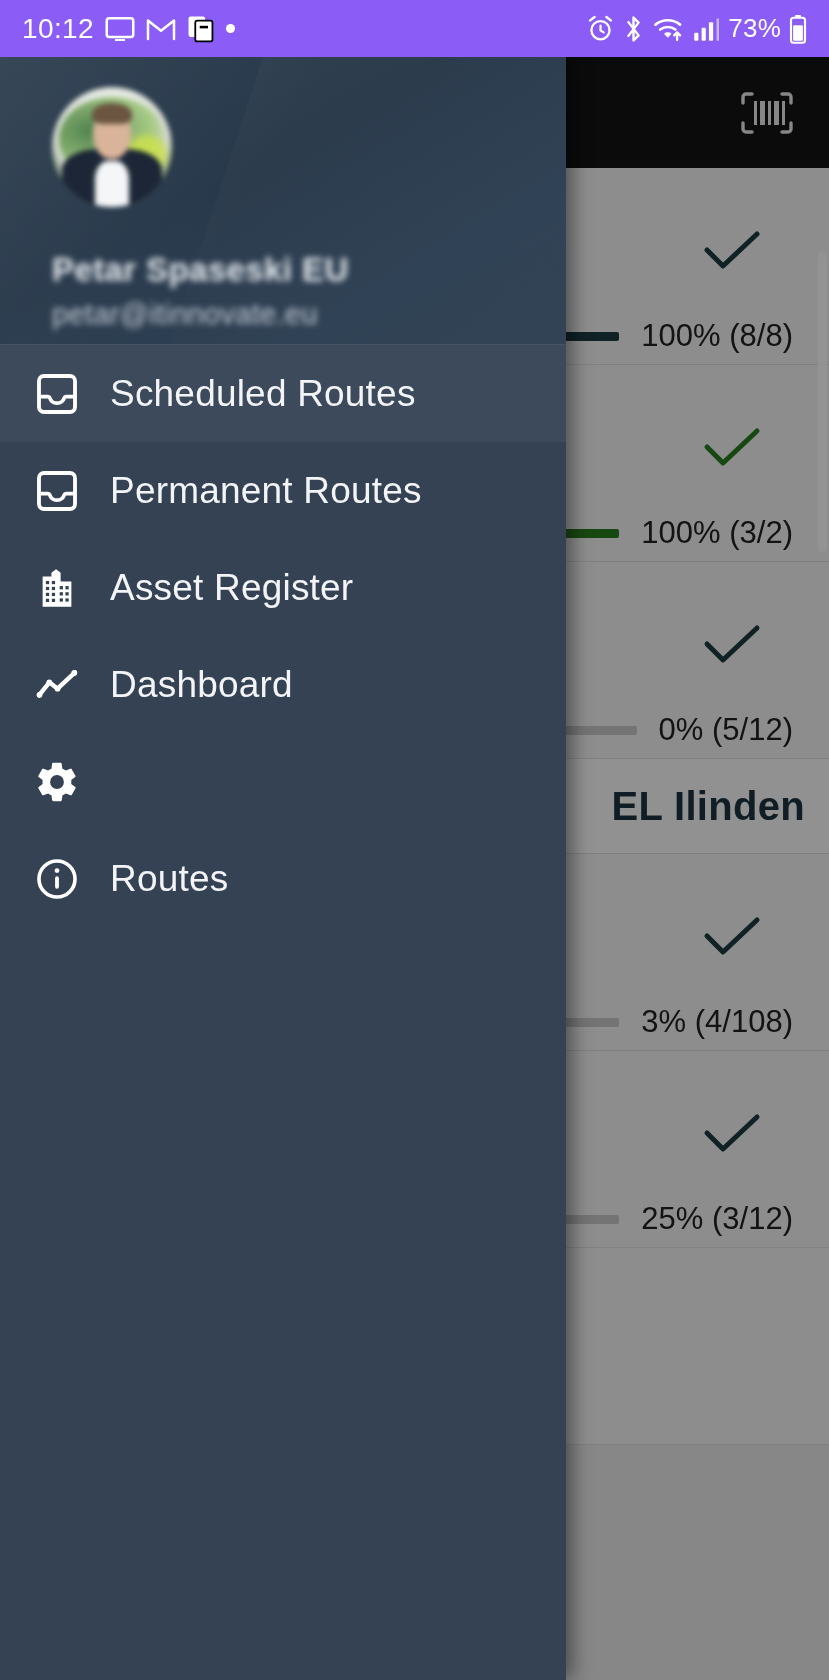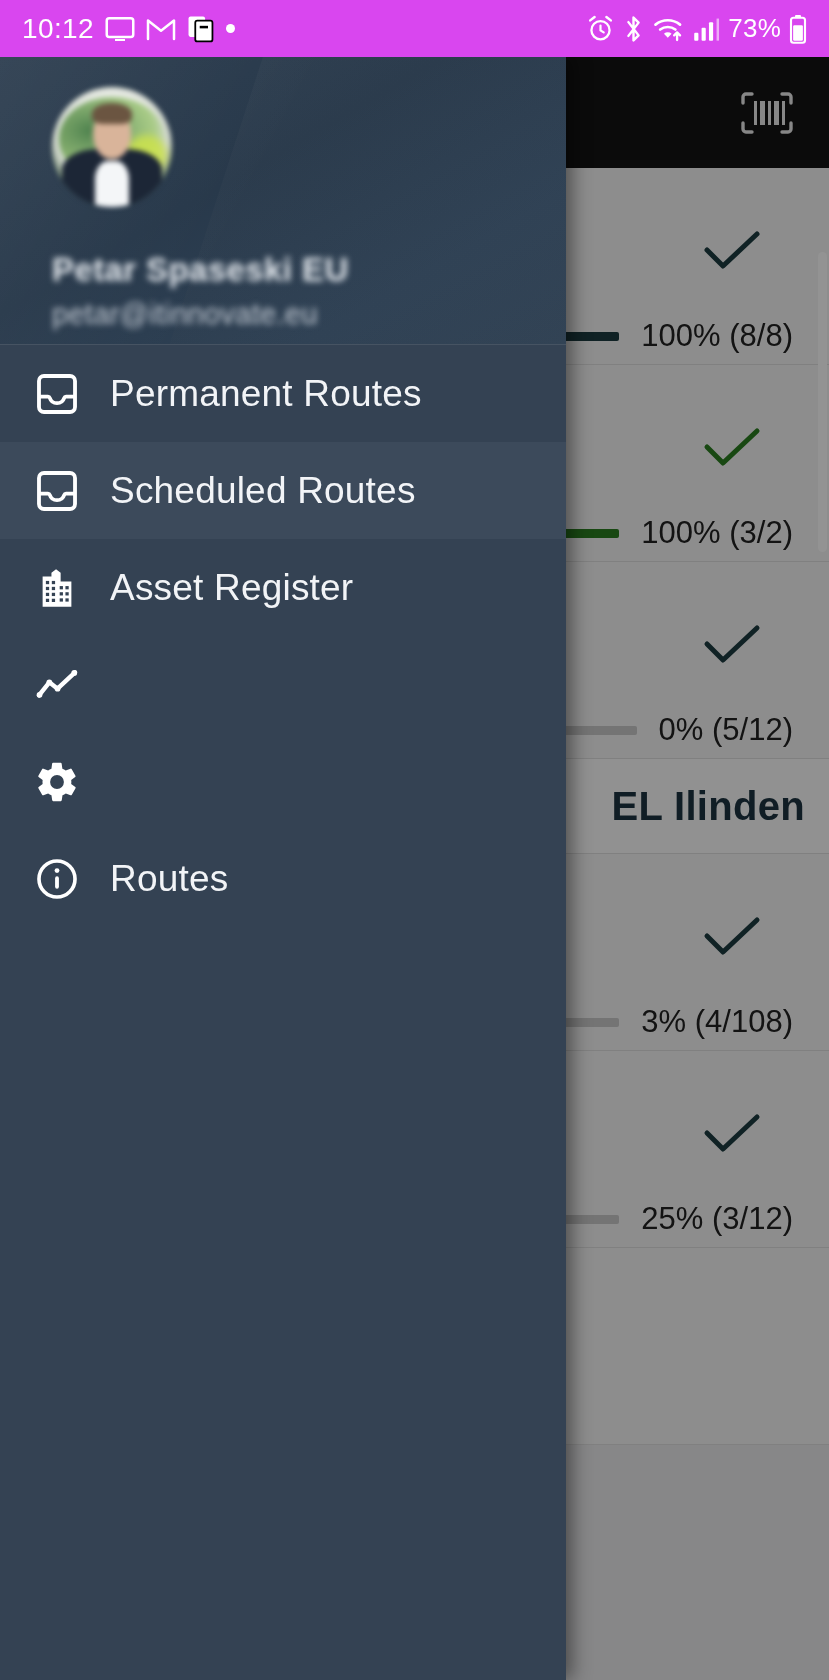--- a/index.html
+++ b/index.html
@@ -7,21 +7,21 @@
   body {
     width:829px; height:1680px;
     font-family:"Liberation Sans", sans-serif;
     overflow:hidden;
     position:relative;
   }
 
   
   .statusbar{
     position:absolute; top:0; left:0; width:829px; height:57px;
-    background:#d946ef; color:#fff;
+    background:#8b5cf6; color:#fff;
     display:flex; align-items:center; justify-content:space-between;
     padding:0 22px;
     z-index:60;
   }
   .sb-left{ display:flex; align-items:center; gap:11px; }
   .sb-right{ display:flex; align-items:center; gap:8px; }
   .sb-clock{ font-size:28px; letter-spacing:.4px; font-weight:400; }
   .sb-icon{ display:inline-flex; align-items:center; justify-content:center; }
   .sb-batt{ font-size:26px; font-weight:400; letter-spacing:.2px; }
   .sb-dot{ width:9px; height:9px; border-radius:50%; background:#fff; display:inline-block; }
@@ -271,38 +271,38 @@
       <div class="av-face"></div>
       <div class="av-hair"></div>
     </div>
     <div class="drawer-name">Petar Spaseski EU</div>
     <div class="drawer-email">petar@itinnovate.eu</div>
   </div>
   <div class="drawer-divider"></div>
 
   <nav class="menu">
 
-    <div class="menu-item">
+    <div class="menu-item active">
       <span class="mi-icon">
         <svg width="46" height="46" viewBox="0 0 24 24" fill="none">
           <rect x="2.6" y="2.6" width="18.8" height="18.8" rx="2.6" stroke="#fff" stroke-width="2"></rect>
           <path d="M3.2 13.4h4.1a1 1 0 0 1 .95.69 3.95 3.95 0 0 0 7.5 0 1 1 0 0 1 .95-.69h4.1" stroke="#fff" stroke-width="2" stroke-linecap="round" stroke-linejoin="round"></path>
         </svg>
       </span>
-      <span class="mi-label">Permanent Routes</span>
-    </div>
-
-    <div class="menu-item active">
+      <span class="mi-label">Scheduled Routes</span>
+    </div>
+
+    <div class="menu-item">
       <span class="mi-icon">
         <svg width="46" height="46" viewBox="0 0 24 24" fill="none">
           <rect x="2.6" y="2.6" width="18.8" height="18.8" rx="2.6" stroke="#fff" stroke-width="2"></rect>
           <path d="M3.2 13.4h4.1a1 1 0 0 1 .95.69 3.95 3.95 0 0 0 7.5 0 1 1 0 0 1 .95-.69h4.1" stroke="#fff" stroke-width="2" stroke-linecap="round" stroke-linejoin="round"></path>
         </svg>
       </span>
-      <span class="mi-label">Scheduled Routes</span>
+      <span class="mi-label">Permanent Routes</span>
     </div>
 
     <div class="menu-item">
       <span class="mi-icon">
         <svg width="46" height="46" viewBox="0 0 24 24" fill="#fff">
           <path d="M11.5 2.2 9.1 4.1V6H4.5v15.8h15V8.6h-5.6V4.1l-2.4-1.9z"></path>
           <g fill="#344253">
             <rect x="6.2" y="8.3" width="1.7" height="1.7"></rect>
               <rect x="9.3" y="8.3" width="1.7" height="1.7"></rect>
             <rect x="6.2" y="11.4" width="1.7" height="1.7"></rect>
@@ -326,20 +326,21 @@
     <div class="menu-item">
       <span class="mi-icon">
         <svg width="46" height="46" viewBox="0 0 24 24" fill="none">
           <path d="M2.6 17.4 8 10.6l4.3 3.3L21.4 5.4" stroke="#fff" stroke-width="2.3" stroke-linecap="round" stroke-linejoin="round"></path>
           <circle cx="8" cy="10.6" r="1.5" fill="#fff"></circle>
           <circle cx="12.3" cy="13.9" r="1.5" fill="#fff"></circle>
           <circle cx="21" cy="5.7" r="1.5" fill="#fff"></circle>
           <circle cx="2.9" cy="17.1" r="1.5" fill="#fff"></circle>
         </svg>
       </span>
+      <span class="mi-label">Dashboard</span>
     </div>
 
     <div class="menu-item">
       <span class="mi-icon">
         <svg width="46" height="46" viewBox="0 0 24 24" fill="#fff">
           <path d="M19.4 13c.05-.33.08-.66.08-1s-.03-.67-.08-1l2.1-1.62a.5.5 0 0 0 .12-.64l-2-3.46a.5.5 0 0 0-.6-.22l-2.48 1a7.3 7.3 0 0 0-1.73-1l-.38-2.64a.5.5 0 0 0-.49-.42h-4a.5.5 0 0 0-.5.42L9.1 5.06c-.62.25-1.2.59-1.73 1l-2.48-1a.5.5 0 0 0-.6.22l-2 3.46a.5.5 0 0 0 .12.64L4.52 11c-.05.33-.08.66-.08 1s.03.67.08 1l-2.1 1.62a.5.5 0 0 0-.12.64l2 3.46c.12.22.39.3.6.22l2.48-1c.53.41 1.1.75 1.73 1l.38 2.64c.04.24.25.42.5.42h4c.25 0 .45-.18.49-.42l.38-2.64c.62-.25 1.2-.59 1.73-1l2.48 1c.22.08.48 0 .6-.22l2-3.46a.5.5 0 0 0-.12-.64L19.4 13zM12 15.6A3.6 3.6 0 1 1 12 8.4a3.6 3.6 0 0 1 0 7.2z"></path>
         </svg>
       </span>
     </div>
 

